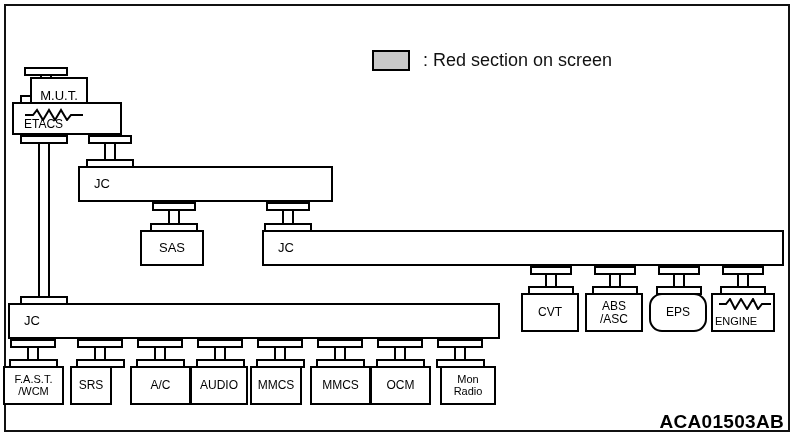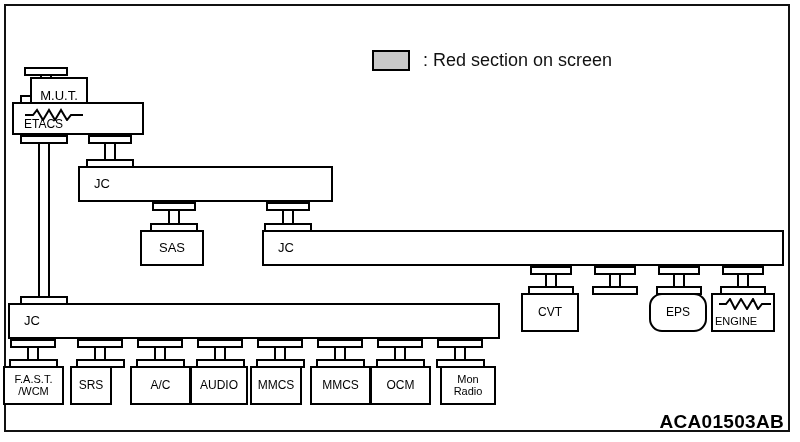--- a/index.html
+++ b/index.html
@@ -144,21 +144,21 @@
   </div>
 
   <div class="node fs-13" style="left:30px; top:29px; width:58px; height:38px;margin-top:48px;">
     <span class="label">M.U.T.</span>
   </div>
 
   <div class="plate" style="left:24px; top:67px; width:44px; height:9px;"></div>
   <div class="wire" style="left:40px; top:76px; width:12px; height:19px;"></div>
   <div class="plate" style="left:20px; top:95px; width:48px; height:9px;"></div>
 
-  <div class="node" style="left:12px; top:102px; width:132px; height:33px;">
+  <div class="node" style="left:12px; top:102px; width:110px; height:33px;">
     <svg class="zig" style="left:10px; top:4px;" width="60" height="13" viewBox="0 0 60 13">
       <polyline points="1,7 9,7 13,2 19,12 25,2 31,12 37,2 43,12 47,7 59,7" fill="none" stroke="#000000" stroke-width="2"></polyline>
     </svg>
     <span class="label fs-12" style="position:absolute; left:10px; bottom:2px;">ETACS</span>
   </div>
 
   <div class="plate" style="left:20px; top:135px; width:48px; height:9px;"></div>
   <div class="wire" style="left:38px; top:144px; width:12px; height:152px;"></div>
   <div class="plate" style="left:20px; top:296px; width:48px; height:9px;"></div>
 
@@ -189,20 +189,24 @@
   <div class="plate" style="left:530px; top:266px; width:42px; height:9px;"></div>
   <div class="wire" style="left:545px; top:275px; width:12px; height:14px;"></div>
   <div class="plate" style="left:528px; top:286px; width:46px; height:9px;"></div>
   <div class="node fs-12" style="left:521px; top:293px; width:58px; height:39px;">
     <span class="label">CVT</span>
   </div>
 
   <div class="plate" style="left:594px; top:266px; width:42px; height:9px;"></div>
   <div class="wire" style="left:609px; top:275px; width:12px; height:14px;"></div>
   <div class="plate" style="left:592px; top:286px; width:46px; height:9px;"></div>
+  <div class="node fs-12" style="left:585px; top:293px; width:58px; height:39px;">
+    <span class="label">ABS
+/ASC</span>
+  </div>
 
   <div class="plate" style="left:658px; top:266px; width:42px; height:9px;"></div>
   <div class="wire" style="left:673px; top:275px; width:12px; height:14px;"></div>
   <div class="plate" style="left:656px; top:286px; width:46px; height:9px;"></div>
   <div class="node fs-12" style="left:649px; top:293px; width:58px; height:39px;border-radius:13px;">
     <span class="label">EPS</span>
   </div>
 
   <div class="plate" style="left:722px; top:266px; width:42px; height:9px;"></div>
   <div class="wire" style="left:737px; top:275px; width:12px; height:14px;"></div>

